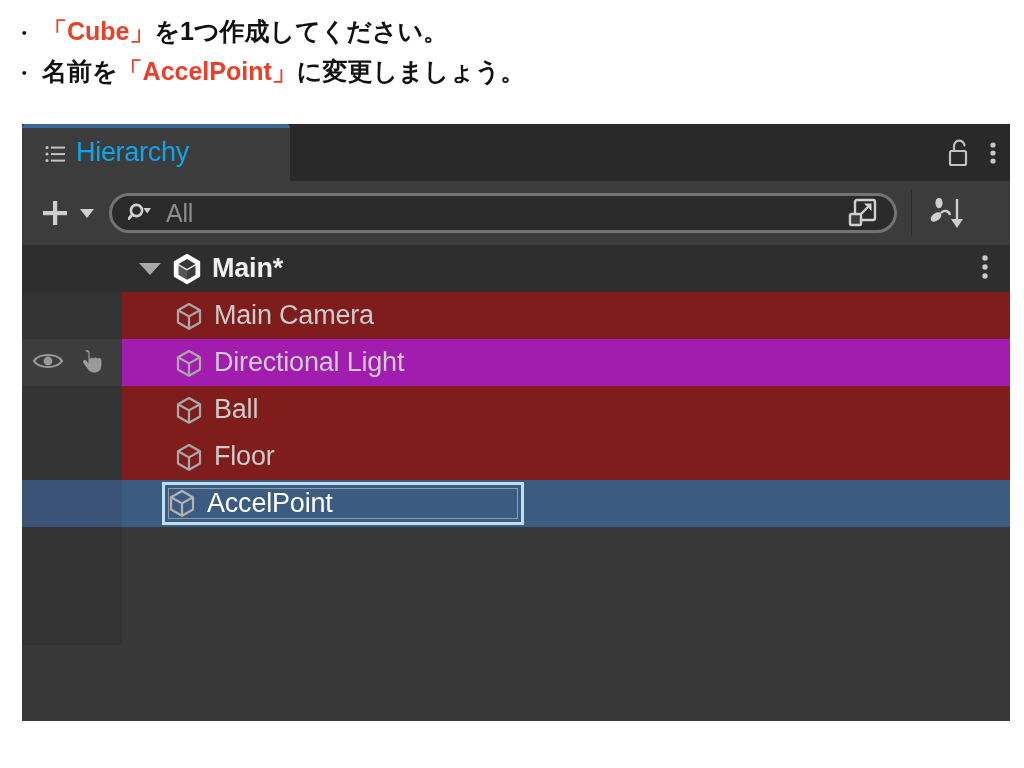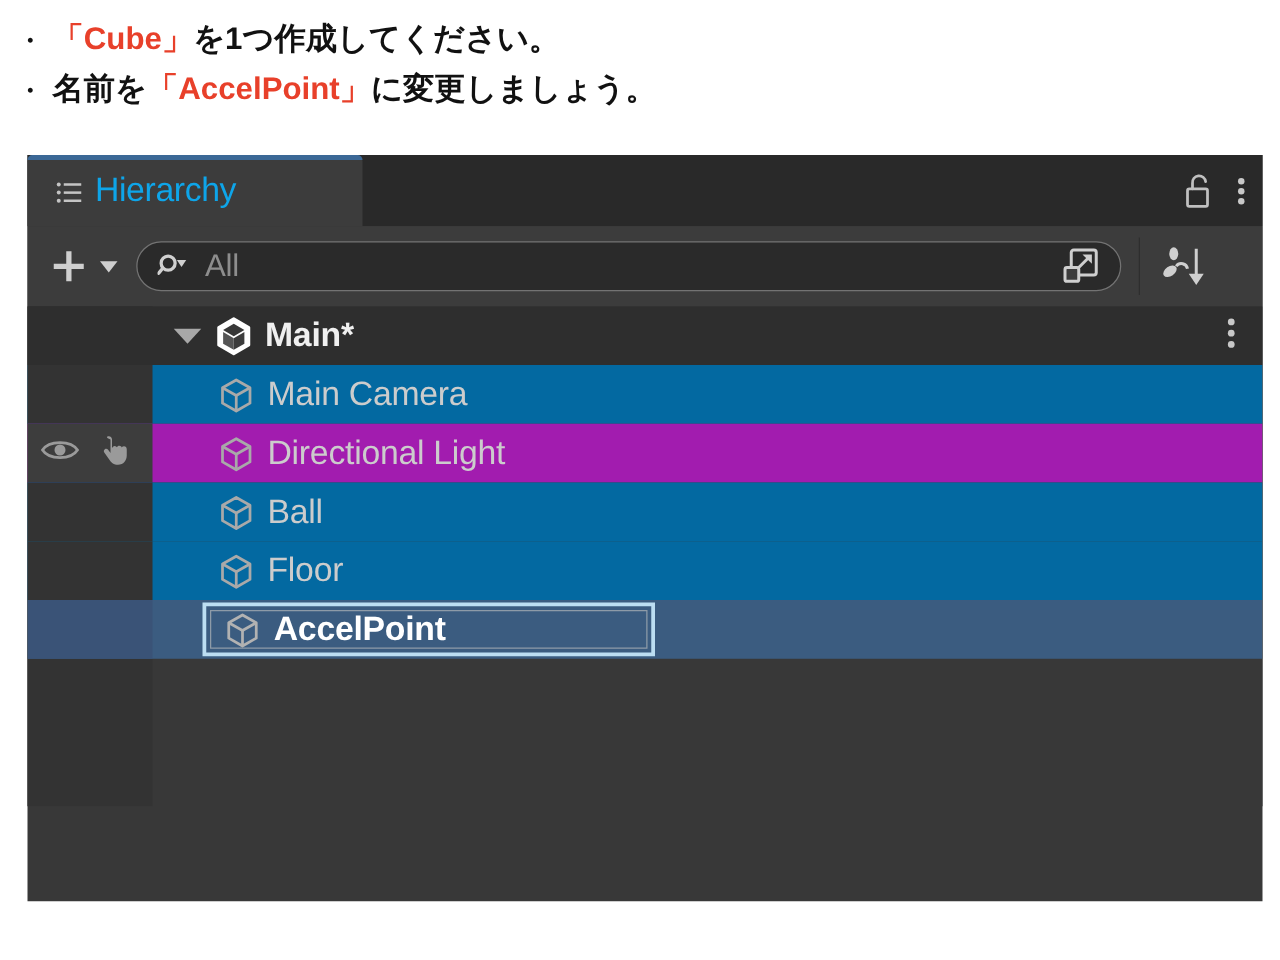--- a/index.html
+++ b/index.html
@@ -127,21 +127,21 @@
     display: flex;
     align-items: center;
     gap: 9px;
     margin-right: 14px;
     cursor: pointer;
   }
   .searchbox {
     flex: 1;
     height: 40px;
     background: #2a2a2a;
-    border: 1px solid #737373;
+    border: 3px solid #737373;
     border-radius: 20px;
     display: flex;
     align-items: center;
     padding: 0 14px 0 16px;
     box-sizing: border-box;
     margin-right: 10px;
     max-width: 788px;
   }
   .search-icon-wrap {
     display: flex;
@@ -213,21 +213,21 @@
     flex: 1;
     height: 100%;
     display: flex;
     align-items: center;
     position: relative;
   }
   .row-scene {
     background: #2e2e2e;
   }
   .row-scene .row-gutter { background: #2e2e2e; }
-  .row-normal { background: #0369a1; }
+  .row-normal { background: #7f1d1d; }
   .row-normal .row-gutter { background: #333333; }
   .row-hover { background: #a21caf; }
   .row-hover .row-gutter { background: #3d3d3d; }
   .row-selected { background: #3b5c80; }
   .row-selected .row-gutter { background: #3a5377; }
 
   .disclosure {
     width: 28px;
     display: flex;
     align-items: center;
@@ -280,25 +280,24 @@
     background: #3b5c80;
   }
   .rename-inner {
     position: absolute;
     left: 3px; top: 3px; right: 3px; bottom: 3px;
     border: 1px solid #8e9ba8;
     pointer-events: none;
   }
   .rename-content {
     display: flex;
-    align-items: center;
-    padding-left: 14px;
+    align-items: flex-start;
+    padding-left: 2px;
     position: relative;
     z-index: 2;
-    font-weight: bold;
   }
   .eye-hand { display: flex; align-items: center; gap: 10px; }
 </style>
 </head>
 <body>
 
 <div class="instructions">
   <div class="instr-line">
     <span class="instr-bullet">・</span>
     <span class="red">「Cube」</span>

